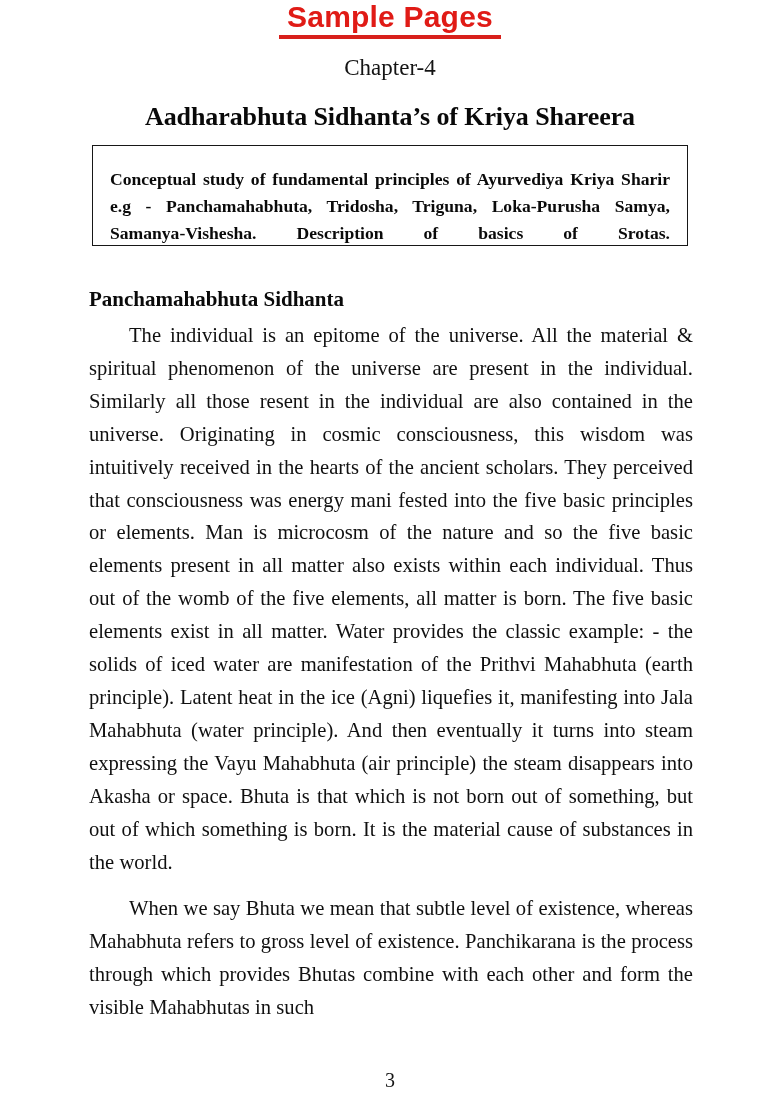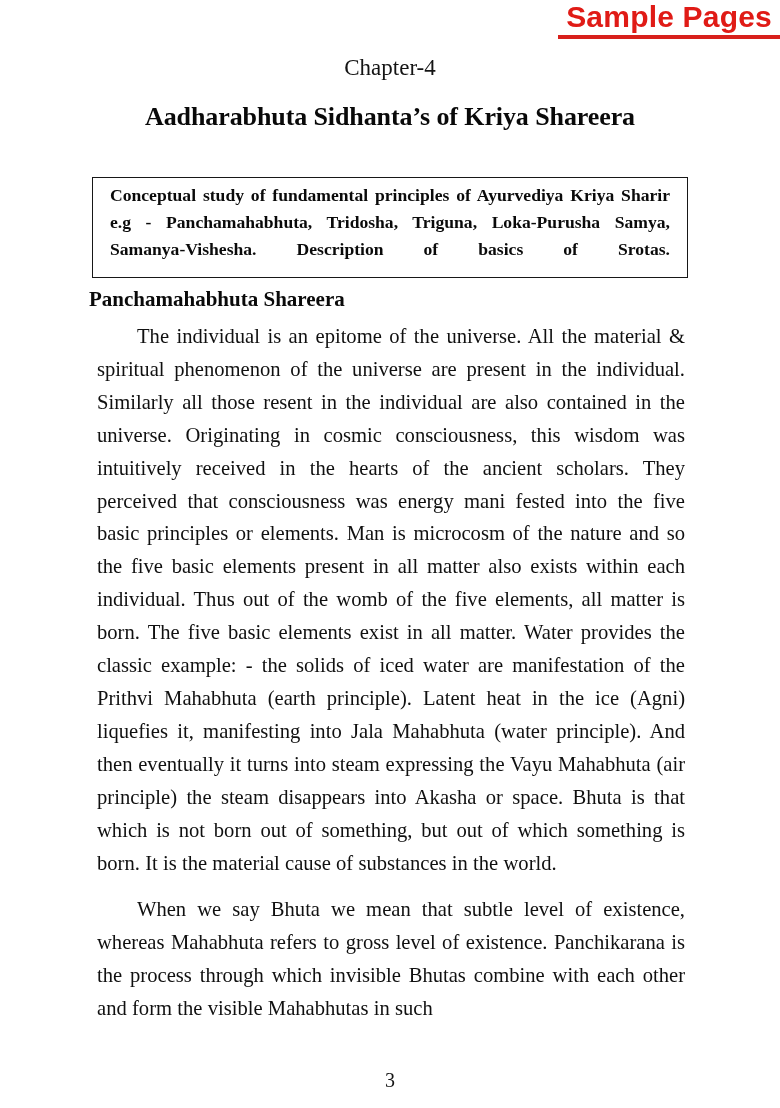--- a/index.html
+++ b/index.html
@@ -22,21 +22,21 @@
     height: 1108px;
     box-sizing: border-box;
   }
 
   
   .sample-banner {
     position: absolute;
     top: 0px;
     left: 0;
     width: 780px;
-    text-align: right;
+    text-align: center;
   }
   .sample-banner .sample-text {
     display: inline-block;
     font-family: "Liberation Sans", "DejaVu Sans", sans-serif;
     font-weight: bold;
     font-size: 30px;
     letter-spacing: 0.2px;
     color: #e01b16;
     line-height: 34px;
     border-bottom: 4px solid #d8201b;
@@ -67,26 +67,26 @@
     font-family: "Liberation Serif", "DejaVu Serif", serif;
     color: #090909;
     letter-spacing: -0.1px;
     margin-top: 13px;
   }
 
   
   .abstract-box {
     position: absolute;
     left: 92px;
-    top: 177px;
+    top: 145px;
     width: 596px;
     height: 101px;
     box-sizing: border-box;
     border: 1.5px solid #171717;
-    padding: 4px 17px 10px 17px;
+    padding: 20px 17px 10px 17px;
   }
   .abstract-text {
     font-family: "Liberation Serif", "DejaVu Serif", serif;
     font-weight: bold;
     font-size: 17.6px;
     line-height: 27px;
     text-align: justify;
     text-align-last: justify;
     color: #0a0a0a;
     margin: 0;
@@ -109,21 +109,21 @@
     margin: 0 0 7px 0;
     color: #0a0a0a;
   }
 
   .body-para {
     font-family: "Liberation Serif", "DejaVu Serif", serif;
     font-size: 20.6px;
     line-height: 32.9px;
     text-align: justify;
     text-align-last: left;
-    margin: 8px;
+    margin: 0;
     color: #101010;
     text-indent: 40px;
     hyphens: none;
     word-spacing: 0.1px;
   }
   .body-para + .body-para {
     margin-top: 14px;
   }
 
   
@@ -150,22 +150,22 @@
 
   <div class="chapter-label">Chapter-4</div>
 
   <div class="chapter-title">Aadharabhuta Sidhanta’s of Kriya Shareera</div>
 
   <div class="abstract-box">
     <p class="abstract-text">Conceptual study of fundamental principles of Ayurvediya Kriya Sharir e.g - Panchamahabhuta, Tridosha, Triguna, Loka-Purusha Samya, Samanya-Vishesha. Description of basics of Srotas.</p>
   </div>
 
   <div class="content">
-    <h2 class="section-heading">Panchamahabhuta Shareera</h2>
+    <h2 class="section-heading">Panchamahabhuta Sidhanta</h2>
 
     <p class="body-para">The individual is an epitome of the universe. All the material &amp; spiritual phenomenon of the universe are present in the individual.  Similarly all those resent in the individual are also contained in the universe. Originating in cosmic consciousness, this wisdom was intuitively received in the hearts of the ancient scholars. They perceived that consciousness was energy mani fested into the five basic principles or elements. Man is microcosm of the nature and so the five basic elements present in all matter also exists within each individual. Thus out of the womb of the five elements, all matter is born. The five basic elements exist in all matter. Water provides the classic example: - the solids of iced water are manifestation of the Prithvi Mahabhuta (earth principle). Latent heat in the ice (Agni) liquefies it, manifesting into Jala Mahabhuta (water principle). And then eventually it turns into steam expressing the Vayu Mahabhuta (air principle) the steam disappears into Akasha or space. Bhuta is that which is not born out of something, but out of which something is born. It is the material cause of substances in the world.</p>
 
-    <p class="body-para">When we say Bhuta we mean that subtle level of existence, whereas Mahabhuta refers to gross level of existence. Panchikarana is the process through which invisible Bhutas combine with each other and form the visible Mahabhutas in such</p>
+    <p class="body-para">When we say Bhuta we mean that subtle level of existence, whereas Mahabhuta refers to gross level of existence. Panchikarana is the process through which provides Bhutas combine with each other and form the visible Mahabhutas in such</p>
   </div>
 
   <div class="page-number">3</div>
 
 </div>
 
 </body></html>

